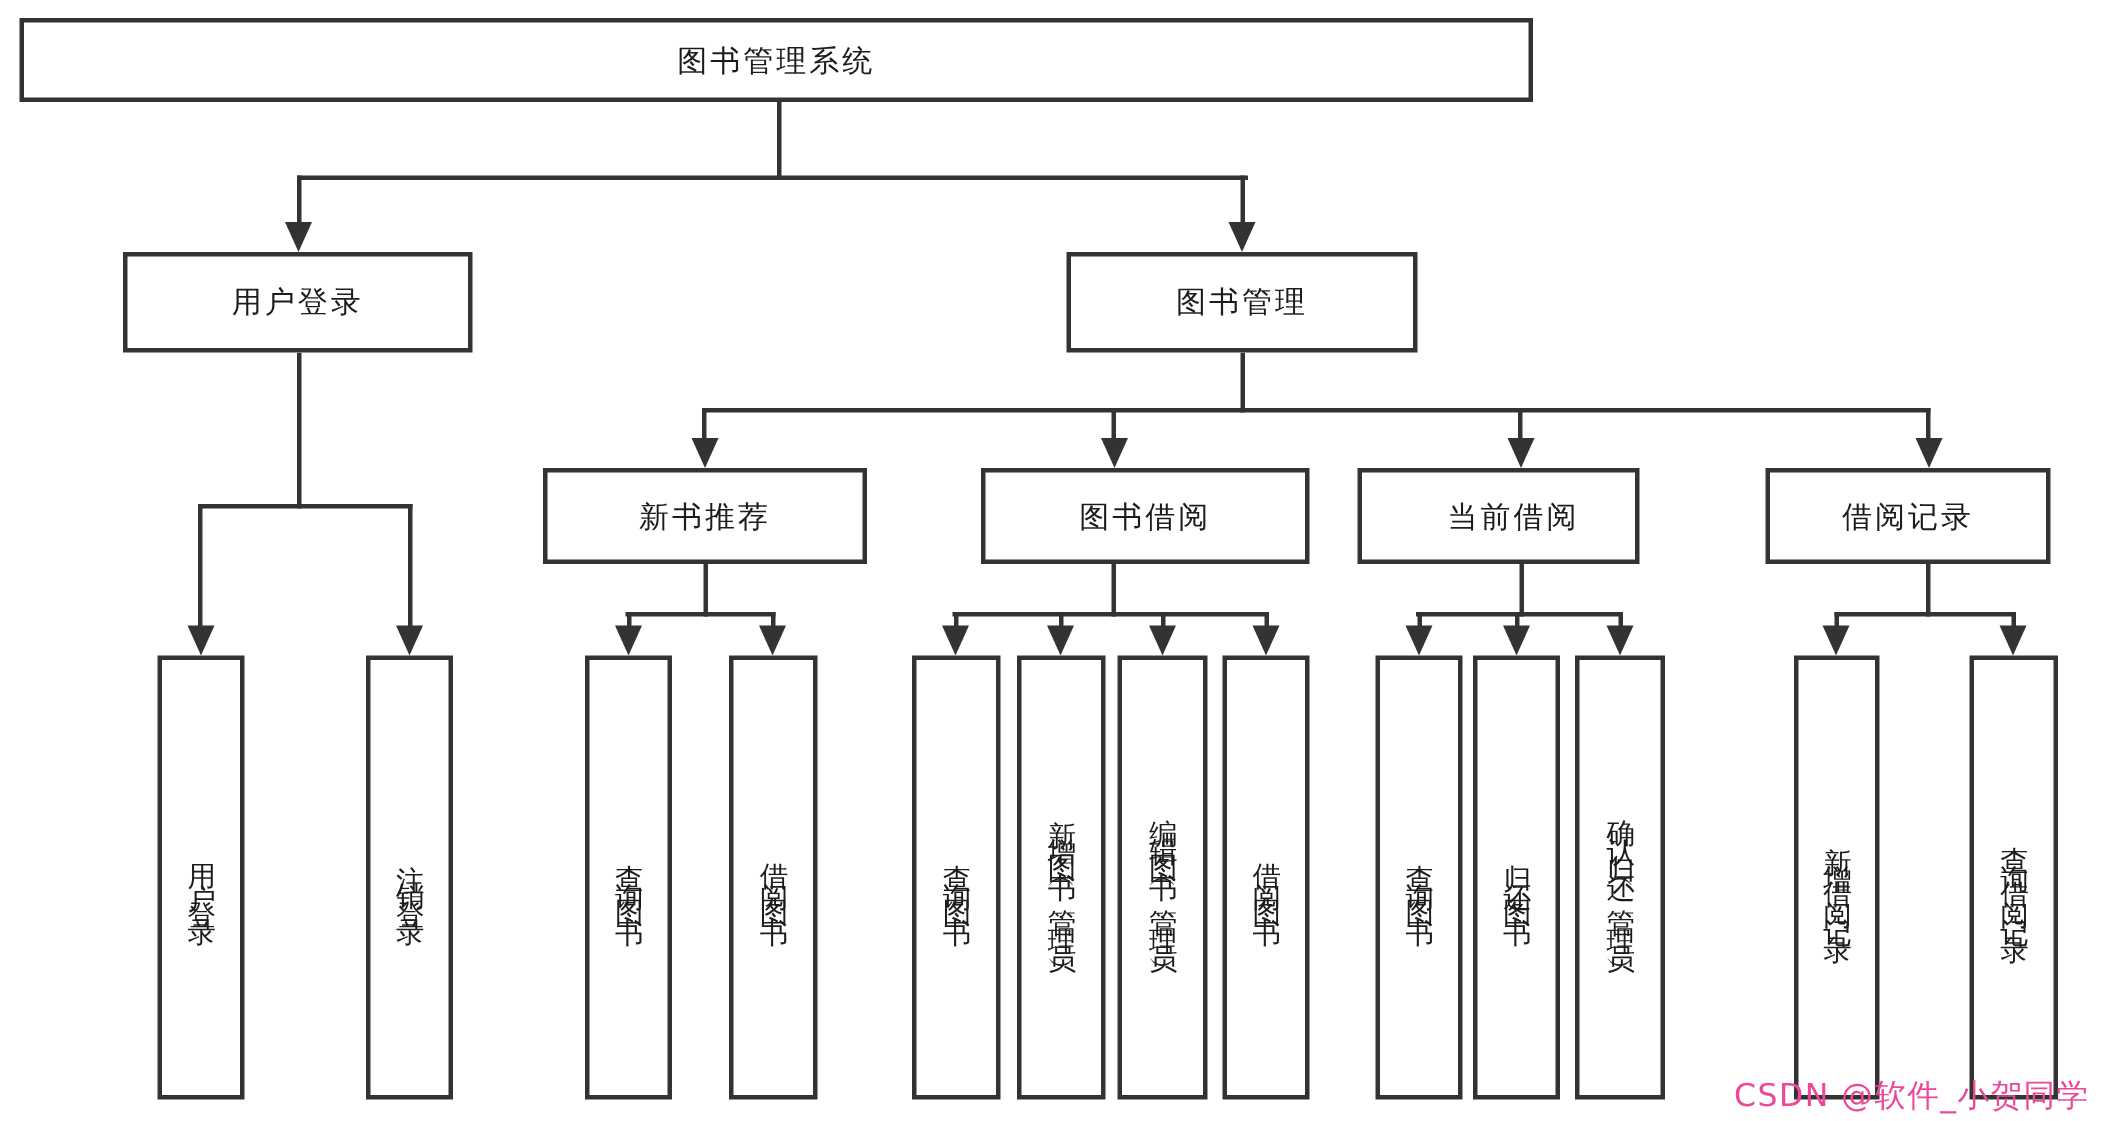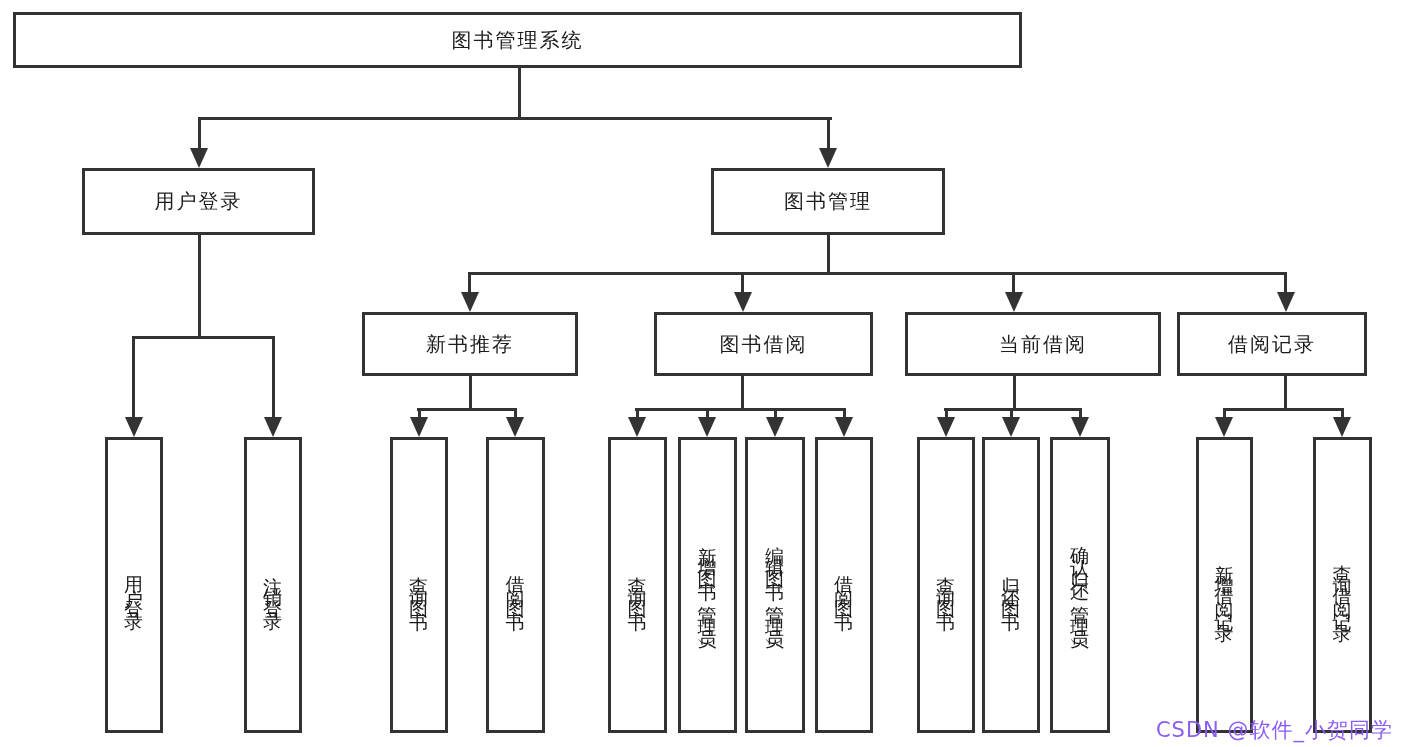--- a/index.html
+++ b/index.html
@@ -15,21 +15,21 @@
   .leaf span{
     writing-mode:vertical-rl;text-orientation:mixed;
     font-size:19px;letter-spacing:12px;line-height:1;color:#1c1c1c;white-space:nowrap;
   }
   .vl{position:absolute;width:3px;background:#333333;}
   .hl{position:absolute;height:3px;background:#333333;}
   .arw{position:absolute;width:0;height:0;
     border-left:9px solid transparent;border-right:9px solid transparent;
     border-top:20px solid #333333;}
   .watermark{
-    position:absolute;top:716px;right:12px;font-size:21px;color:#8b5cf6;
+    position:absolute;top:716px;right:12px;font-size:21px;color:#ec4899;
     letter-spacing:1px;white-space:nowrap;z-index:5;
   }
 </style>
 </head>
 <body>
 
 <div class="stage">
 
   <div class="vl" style="left:518px;top:68px;height:52px;"></div>
   <div class="hl" style="left:198px;top:117px;width:634px;"></div>
@@ -103,21 +103,21 @@
   </div>
 
   <div class="node hnode" style="left:711px;top:168px;width:234px;height:67px;">
     <span>图书管理</span>
   </div>
 
   <div class="node hnode" style="left:633px;top:312px;width:219px;height:64px;margin-left:21px;">
     <span>图书借阅</span>
   </div>
 
-  <div class="node hnode" style="left:905px;top:312px;width:256px;height:64px;padding-left:20px;">
+  <div class="node hnode" style="left:905px;top:312px;width:188px;height:64px;padding-left:20px;">
     <span>当前借阅</span>
   </div>
 
   <div class="node hnode" style="left:1177px;top:312px;width:190px;height:64px;">
     <span>借阅记录</span>
   </div>
 
   <div class="node leaf" style="left:105px;top:437px;width:58px;height:296px;">
     <span>用户登录</span>
   </div>

